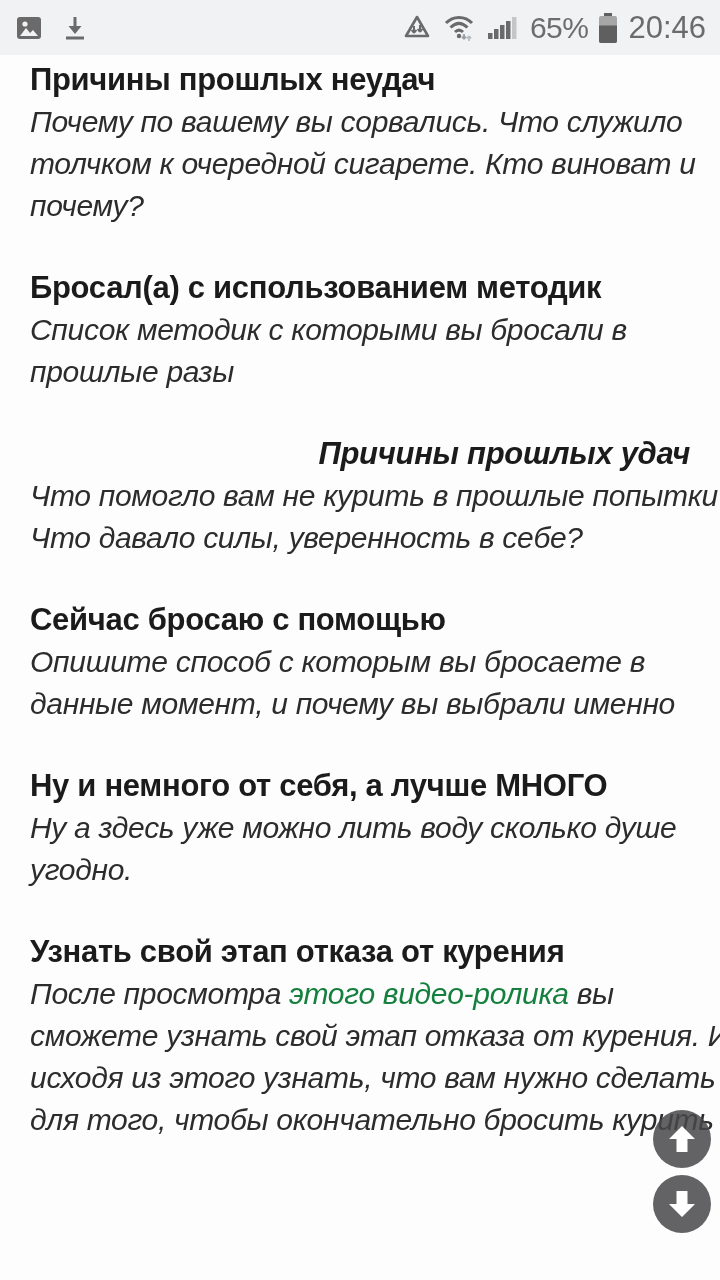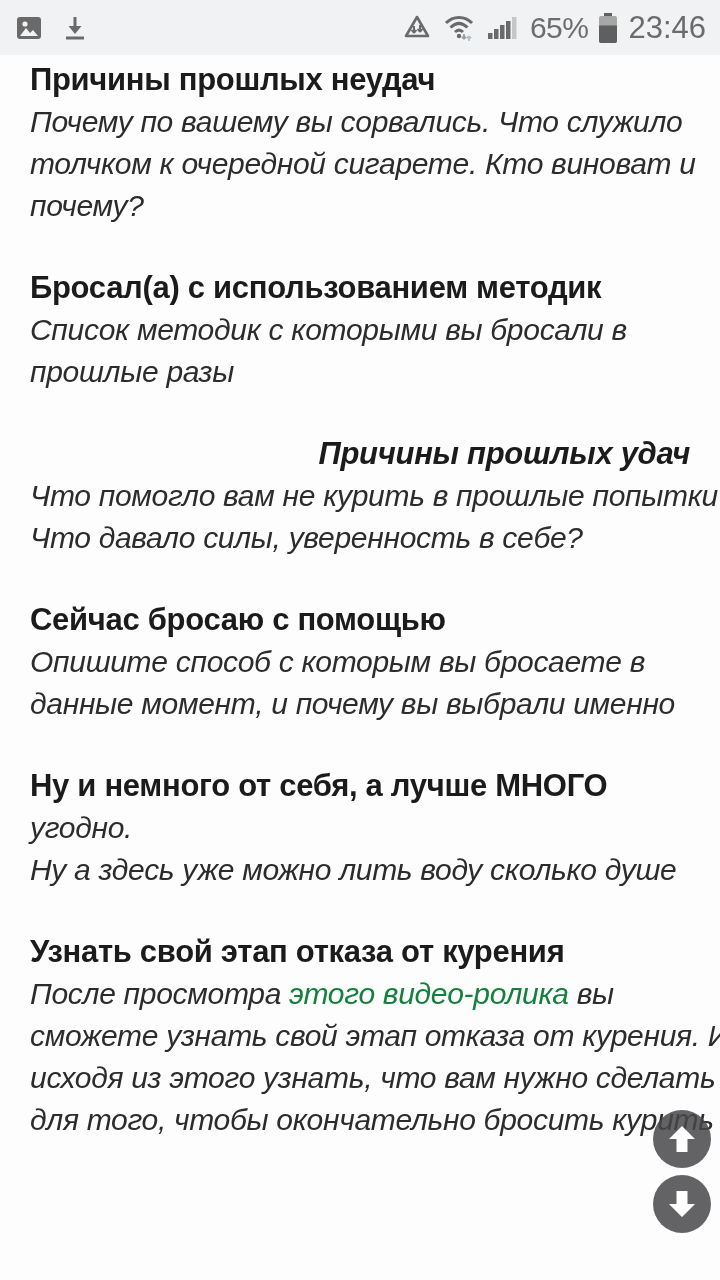--- a/index.html
+++ b/index.html
@@ -78,21 +78,21 @@
         </svg>
       </span>
       <span class="sb-text">65%</span>
       <span class="sb-icon">
         <svg width="22" height="34" viewBox="0 0 22 34">
           <rect x="7" y="2" width="8" height="4" fill="#5f5f5f"></rect>
           <rect x="2" y="5" width="18" height="27" rx="2" fill="#a6a6a6"></rect>
           <path d="M2 14.5 H20 V30 a2 2 0 0 1 -2 2 H4 a2 2 0 0 1 -2 -2 Z" fill="#5f5f5f"></path>
         </svg>
       </span>
-      <span class="sb-time">23:46</span>
+      <span class="sb-time">20:46</span>
     </div>
   </header>
 
   <main class="content">
 
 
     <section>
       <h2>Причины прошлых неудач</h2>
       <p class="line">Почему по вашему вы сорвались. Что служило</p>
       <p class="line">толчком к очередной сигарете. Кто виноват и</p>
@@ -112,22 +112,22 @@
     </section>
 
     <section>
       <h2>Сейчас бросаю с помощью</h2>
       <p class="line">Опишите способ с которым вы бросаете в</p>
       <p class="line">данные момент, и почему вы выбрали именно</p>
     </section>
 
     <section>
       <h2>Ну и немного от себя, а лучше МНОГО</h2>
+      <p class="line">Ну а здесь уже можно лить воду сколько душе</p>
       <p class="line">угодно.</p>
-      <p class="line">Ну а здесь уже можно лить воду сколько душе</p>
     </section>
 
     <section>
       <h2>Узнать свой этап отказа от курения</h2>
       <p class="line"><span>После просмотра </span><a>этого видео-ролика</a><span> вы</span></p>
       <p class="line">сможете узнать свой этап отказа от курения. И</p>
       <p class="line">исходя из этого узнать, что вам нужно сделать</p>
       <p class="line">для того, чтобы окончательно бросить курить</p>
     </section>
 

